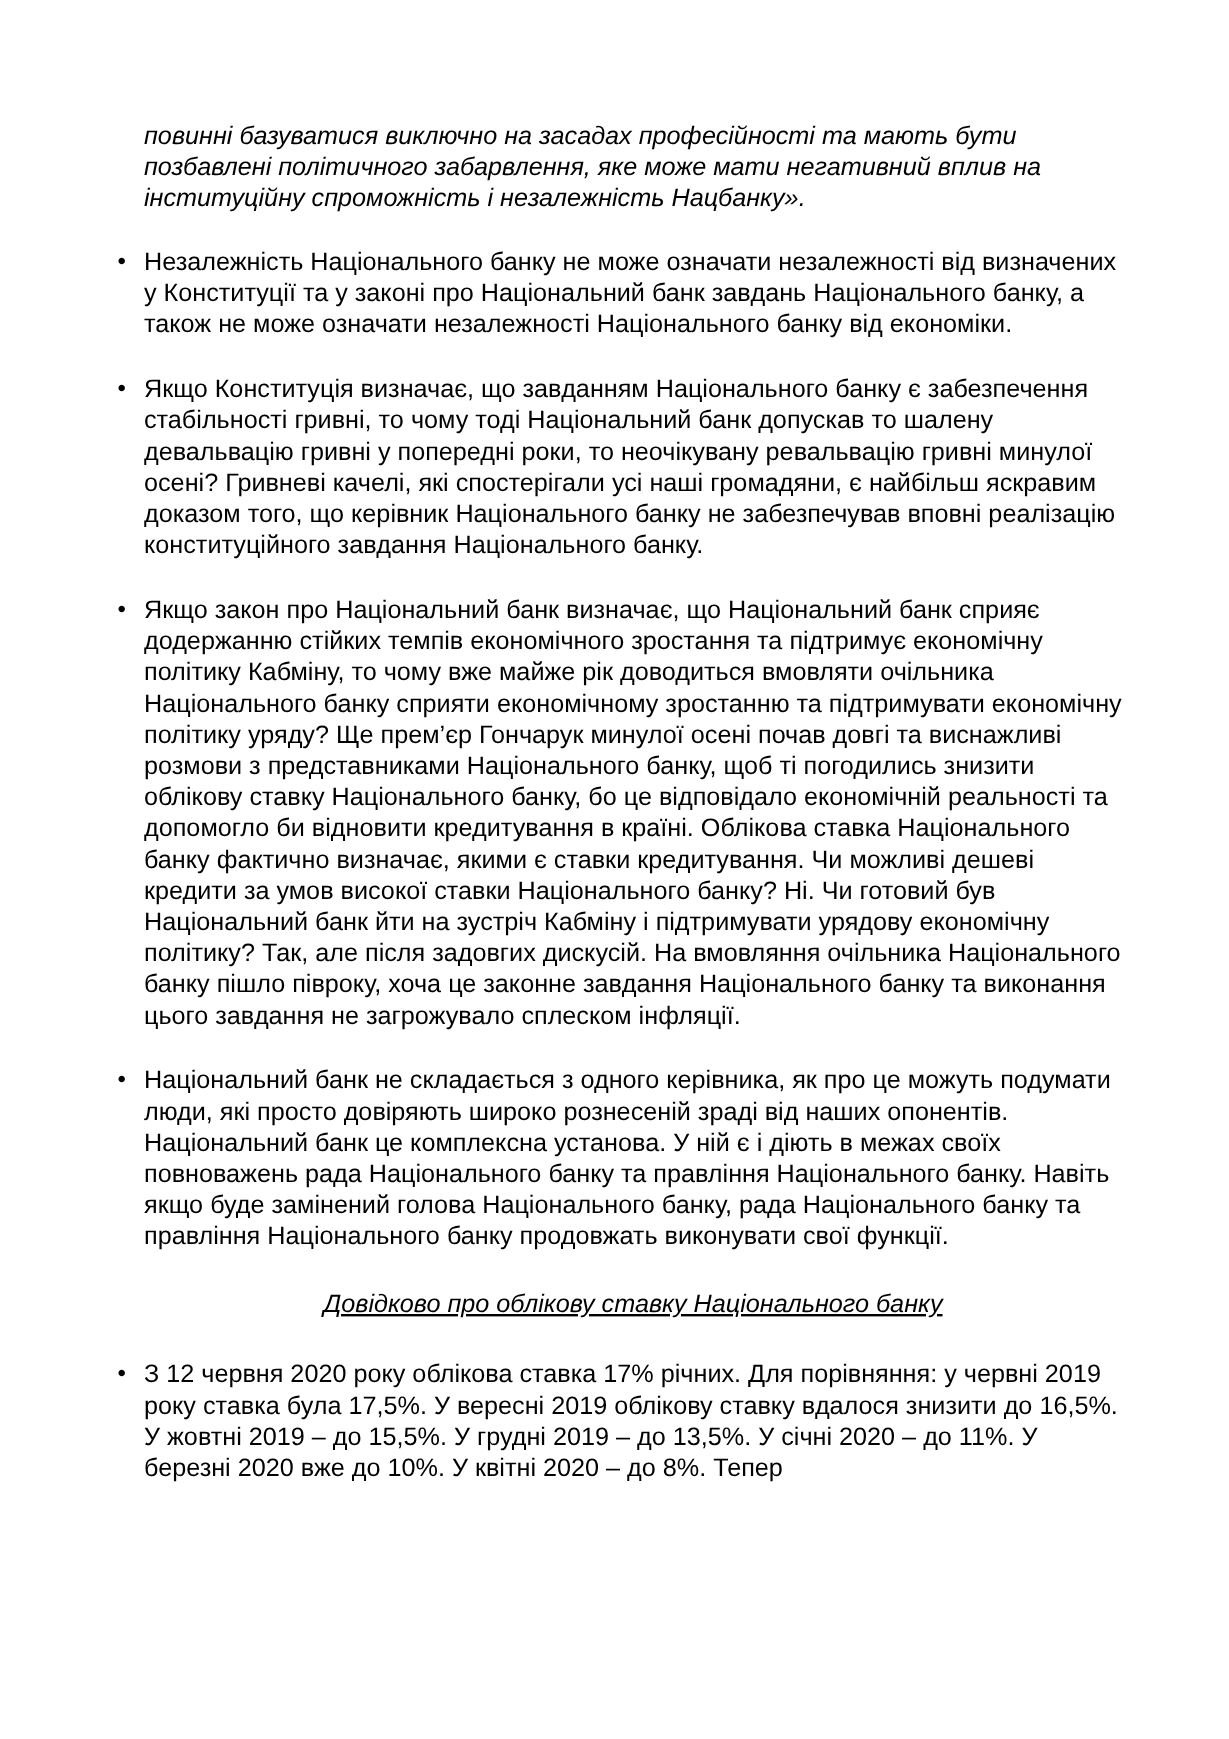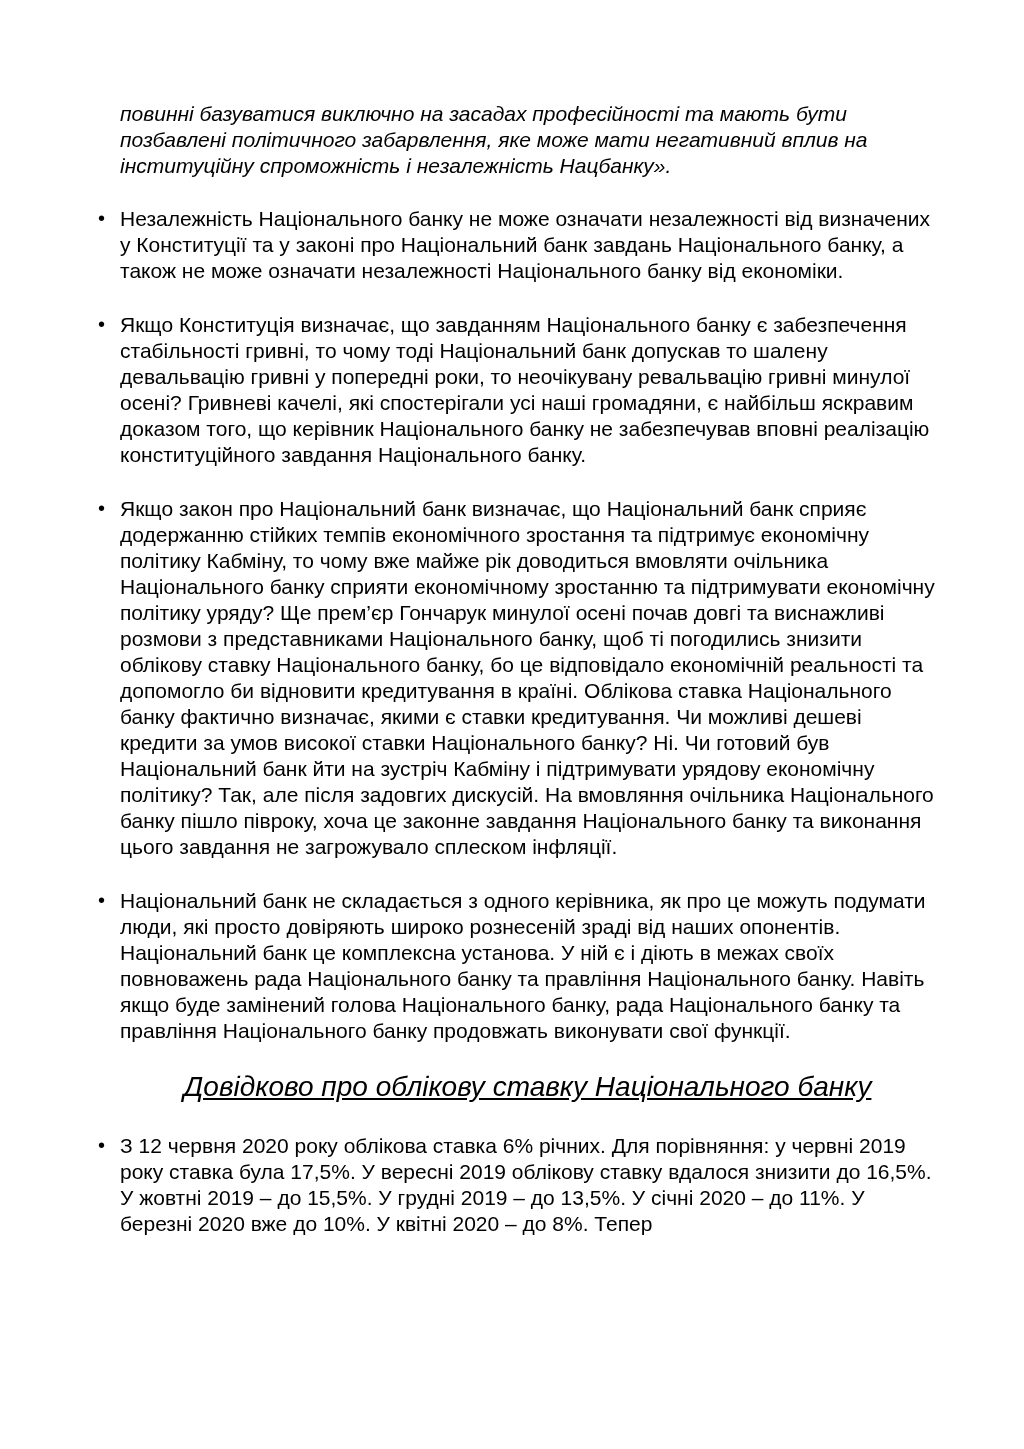--- a/index.html
+++ b/index.html
@@ -40,21 +40,21 @@
     content: "\2022";
     position: absolute;
     left: -22px;
     top: -1px;
     font-size: 20px;
   }
   .bold-seg { font-weight: normal; }
   .section-heading {
     font-style: italic;
     font-weight: normal;
-    font-size: 28px;
+    font-size: 21px;
     line-height: 26px;
     text-align: center;
     margin: 30px 0 33px 0;
   }
   .section-heading .underlined {
     text-decoration: underline;
   }
   ul.bullets.last > li { margin-bottom: 0; }
 </style>
 </head>
@@ -68,17 +68,17 @@
     <ul class="bullets">
       <li><span class="bold-seg">Незалежність Національного банку не може означати незалежності від визначених у Конституції та у законі про Національний банк завдань Національного банку, а також не може означати незалежності Національного банку від економіки</span><span>.</span></li>
       <li><span class="bold-seg"></span><span>Якщо Конституція визначає, що завданням Національного банку є забезпечення стабільності гривні, то чому тоді Національний банк допускав то шалену девальвацію гривні у попередні роки, то неочікувану ревальвацію гривні минулої осені? Гривневі качелі, які спостерігали усі наші громадяни, є найбільш яскравим доказом того, що керівник Національного банку не забезпечував вповні реалізацію конституційного завдання Національного банку.</span></li>
       <li><span class="bold-seg"></span><span>Якщо закон про Національний банк визначає, що Національний банк сприяє додержанню стійких темпів економічного зростання та підтримує економічну політику Кабміну, то чому вже майже рік доводиться вмовляти очільника Національного банку сприяти економічному зростанню та підтримувати економічну політику уряду? Ще прем’єр Гончарук минулої осені почав довгі та виснажливі розмови з представниками Національного банку, щоб ті погодились знизити облікову ставку Національного банку, бо це відповідало економічній реальності та допомогло би відновити кредитування в країні. Облікова ставка Національного банку фактично визначає, якими є ставки кредитування. Чи можливі дешеві кредити за умов високої ставки Національного банку? Ні. Чи готовий був Національний банк йти на зустріч Кабміну і підтримувати урядову економічну політику? Так, але після задовгих дискусій. На вмовляння очільника Національного банку пішло півроку, хоча це законне завдання Національного банку та виконання цього завдання не загрожувало сплеском інфляції.</span></li>
       <li><span class="bold-seg">Національний банк не складається з одного керівника, як про це можуть подумати люди, які просто довіряють широко рознесеній зраді від наших опонентів</span><span>. Національний банк це комплексна установа. У ній є і діють в межах своїх повноважень рада Національного банку та правління Національного банку. Навіть якщо буде замінений голова Національного банку, рада Національного банку та правління Національного банку продовжать виконувати свої функції.</span></li>
     </ul>
 
     <h2 class="section-heading"><span class="underlined">Довідково про облікову ставку Національного банку</span></h2>
 
     <ul class="bullets last">
-      <li><span class="bold-seg"></span><span>З 12 червня 2020 року облікова ставка 6% річних. Для порівняння: у червні 2019 року ставка була 17,5%. У вересні 2019 облікову ставку вдалося знизити до 16,5%. У жовтні 2019 – до 15,5%. У грудні 2019 – до 13,5%. У січні 2020 – до 11%. У березні 2020 вже до 10%. У квітні 2020 – до 8%. Тепер</span></li>
+      <li><span class="bold-seg"></span><span>З 12 червня 2020 року облікова ставка 17% річних. Для порівняння: у червні 2019 року ставка була 17,5%. У вересні 2019 облікову ставку вдалося знизити до 16,5%. У жовтні 2019 – до 15,5%. У грудні 2019 – до 13,5%. У січні 2020 – до 11%. У березні 2020 вже до 10%. У квітні 2020 – до 8%. Тепер</span></li>
     </ul>
 
   </div>
 </div>
 
 </body></html>

